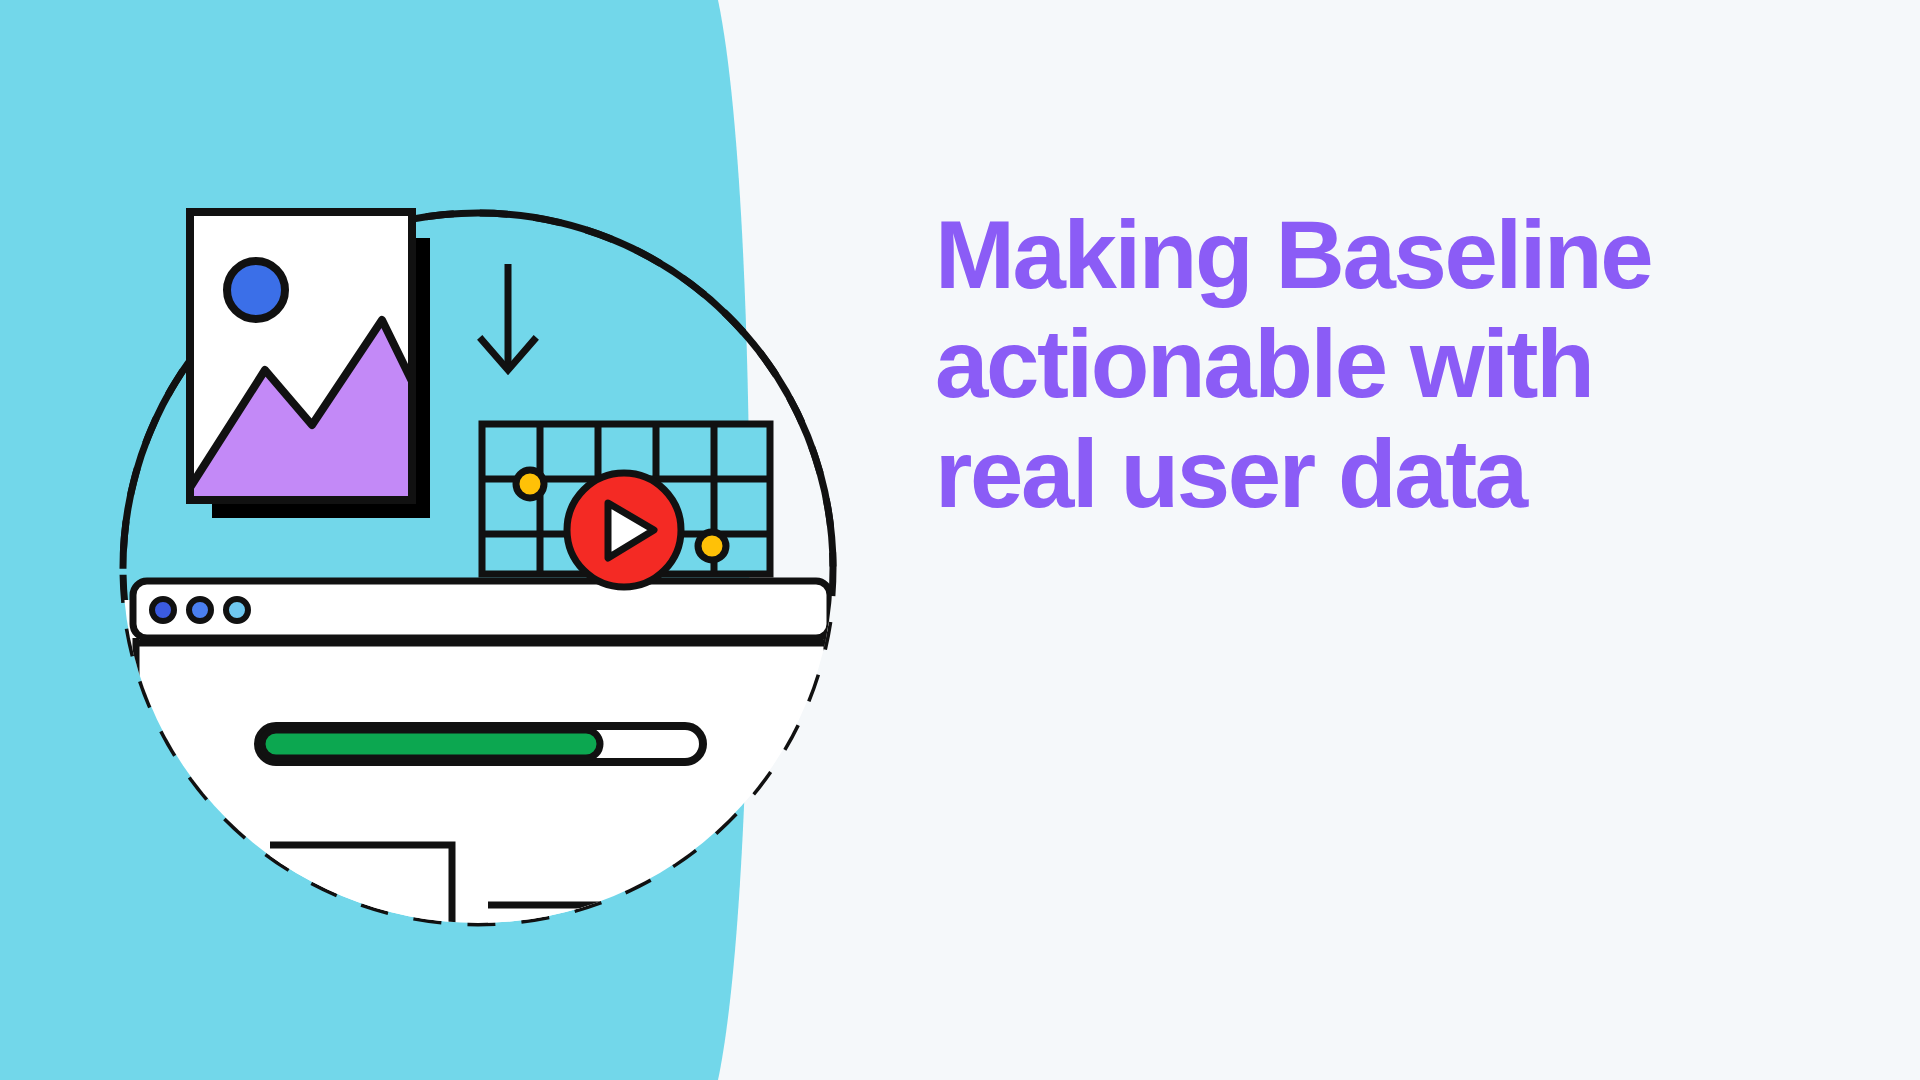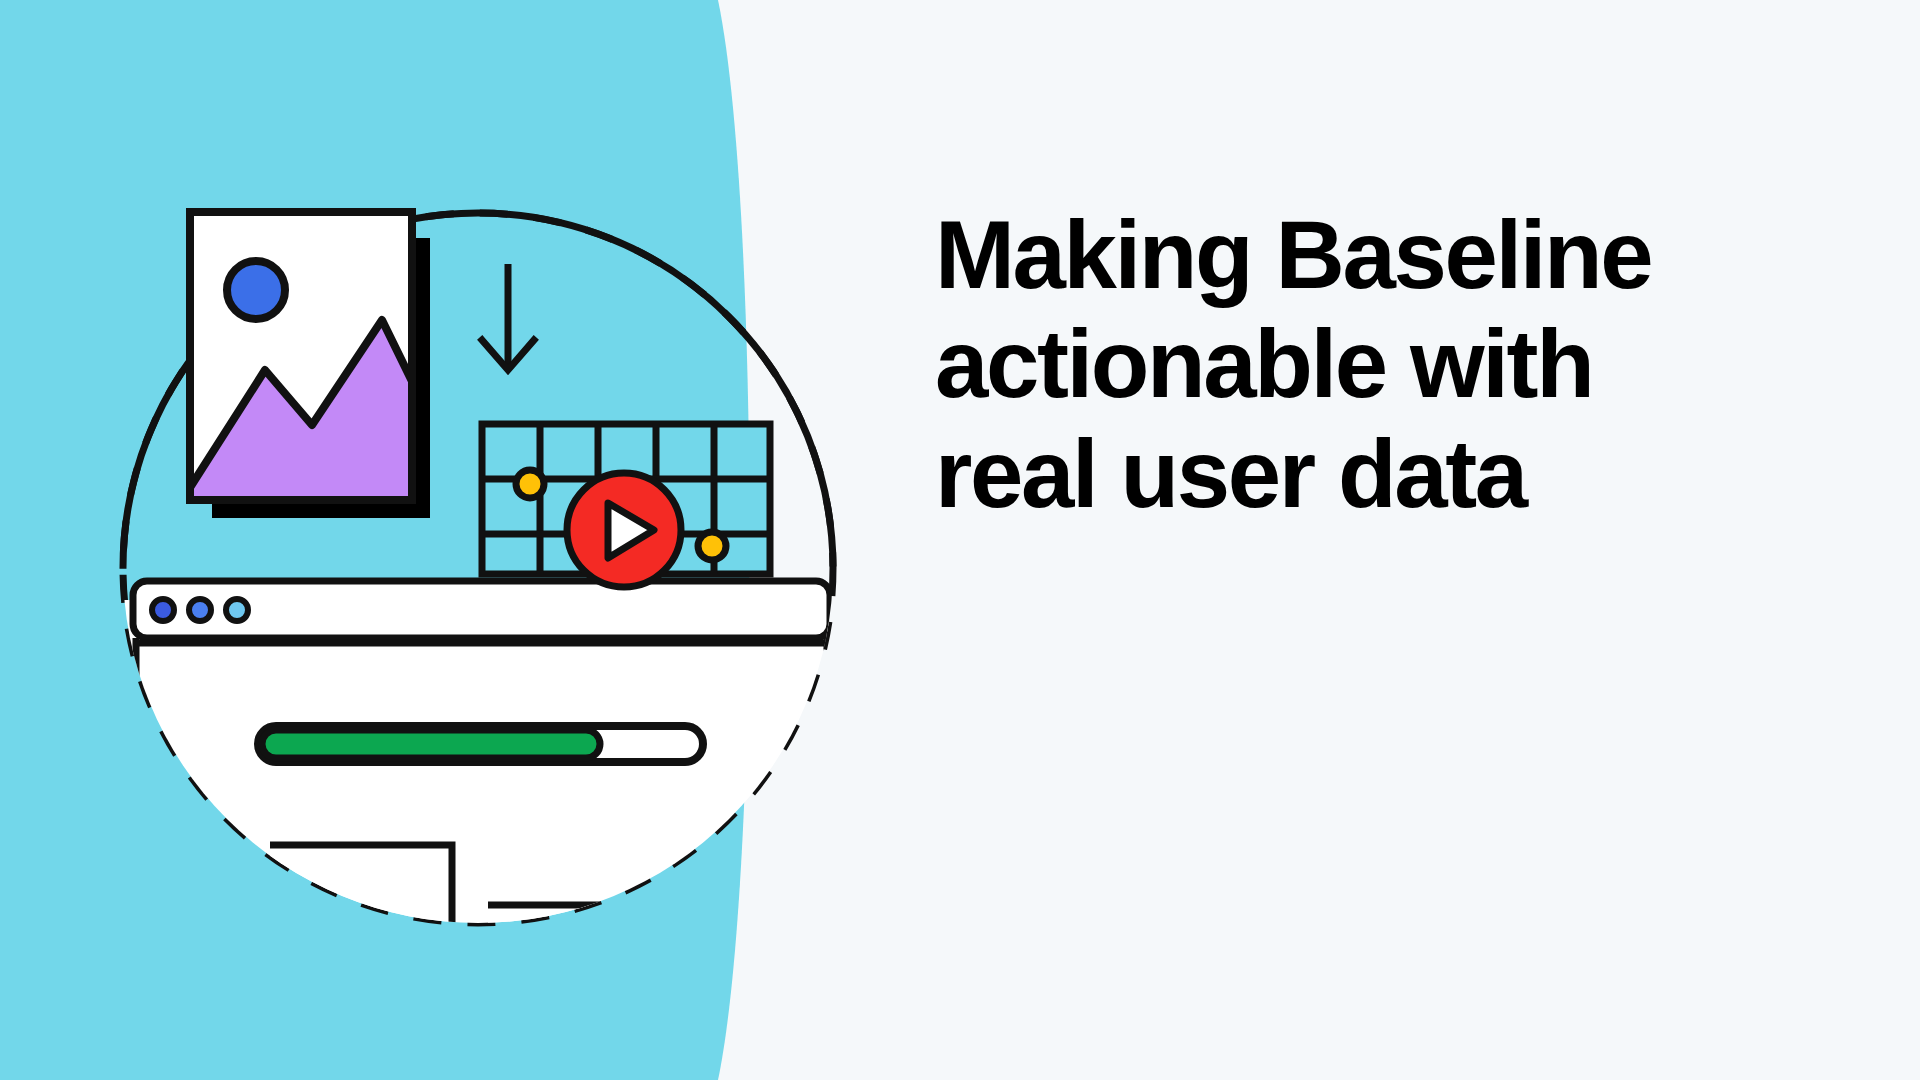--- a/index.html
+++ b/index.html
@@ -42,21 +42,21 @@
     position: absolute;
     left: 935px;
     top: 200px;
     width: 830px;
     margin: 0;
     font-family: "Liberation Sans", sans-serif;
     font-weight: 700;
     font-size: 96px;
     line-height: 1.14;
     letter-spacing: -2.4px;
-    color: #000000;
+    color: #8b5cf6;
     white-space: pre-line;
   }
 </style>
 </head>
 <body>
 
 <div id="stage">
 
   <svg class="bg-svg" viewBox="0 0 1920 1080" preserveAspectRatio="none">
     <rect x="0" y="0" width="1920" height="1080" fill="#F5F8FA"></rect>

